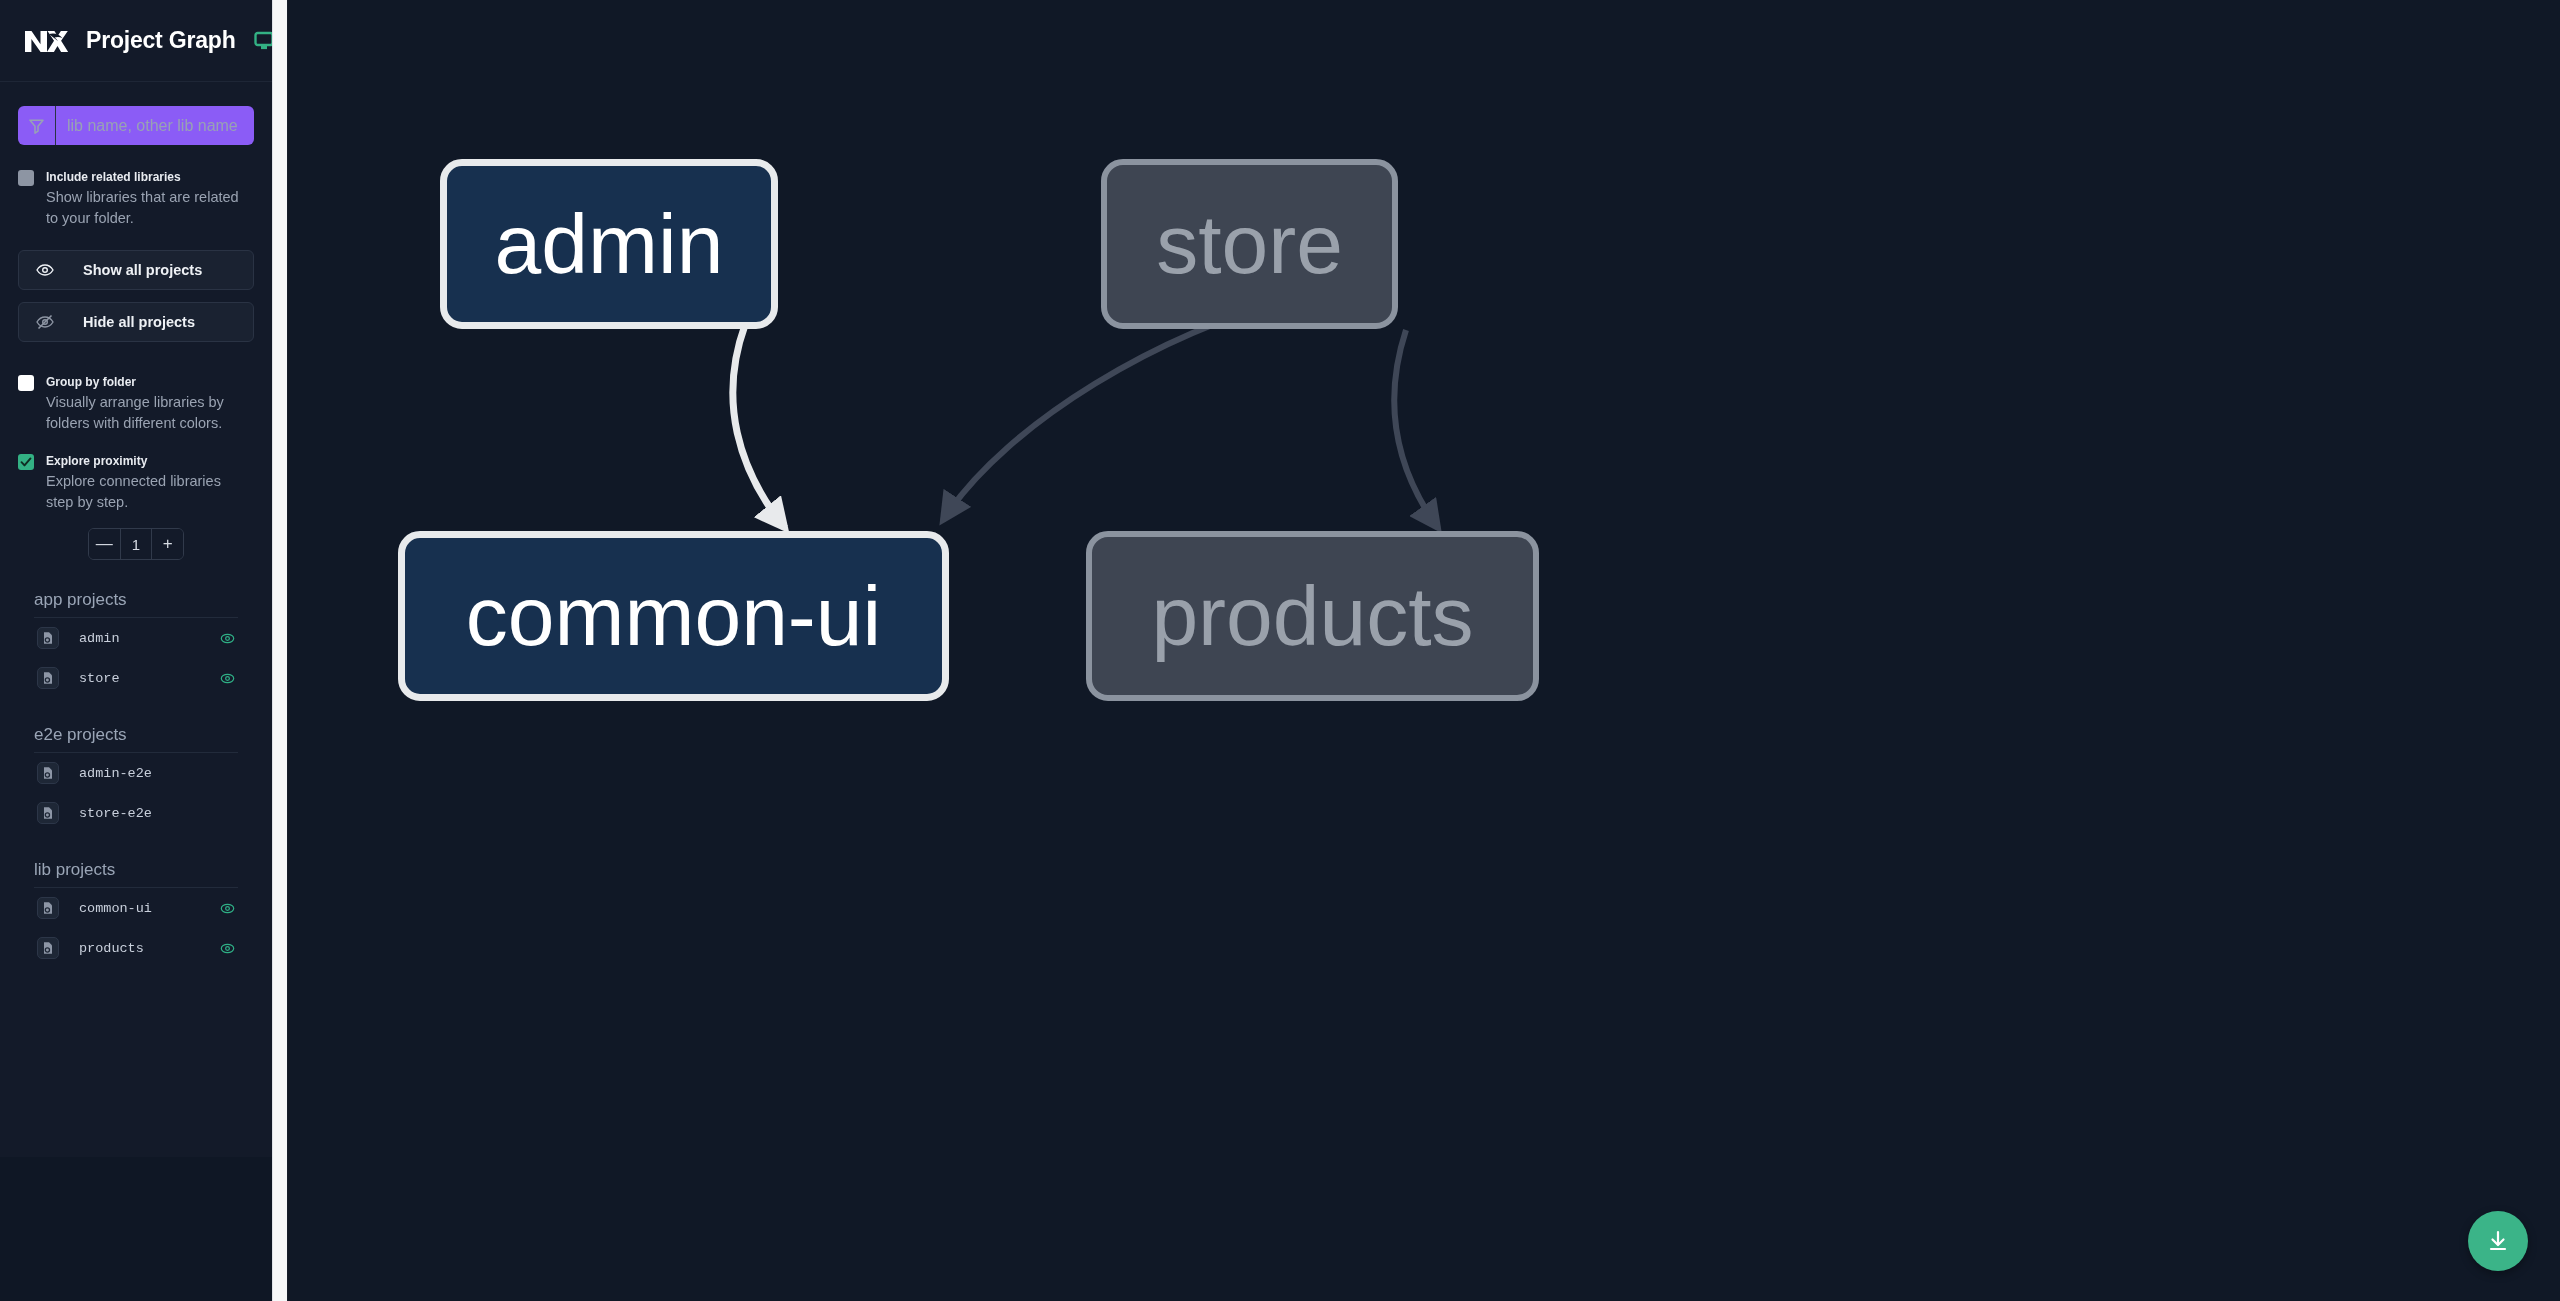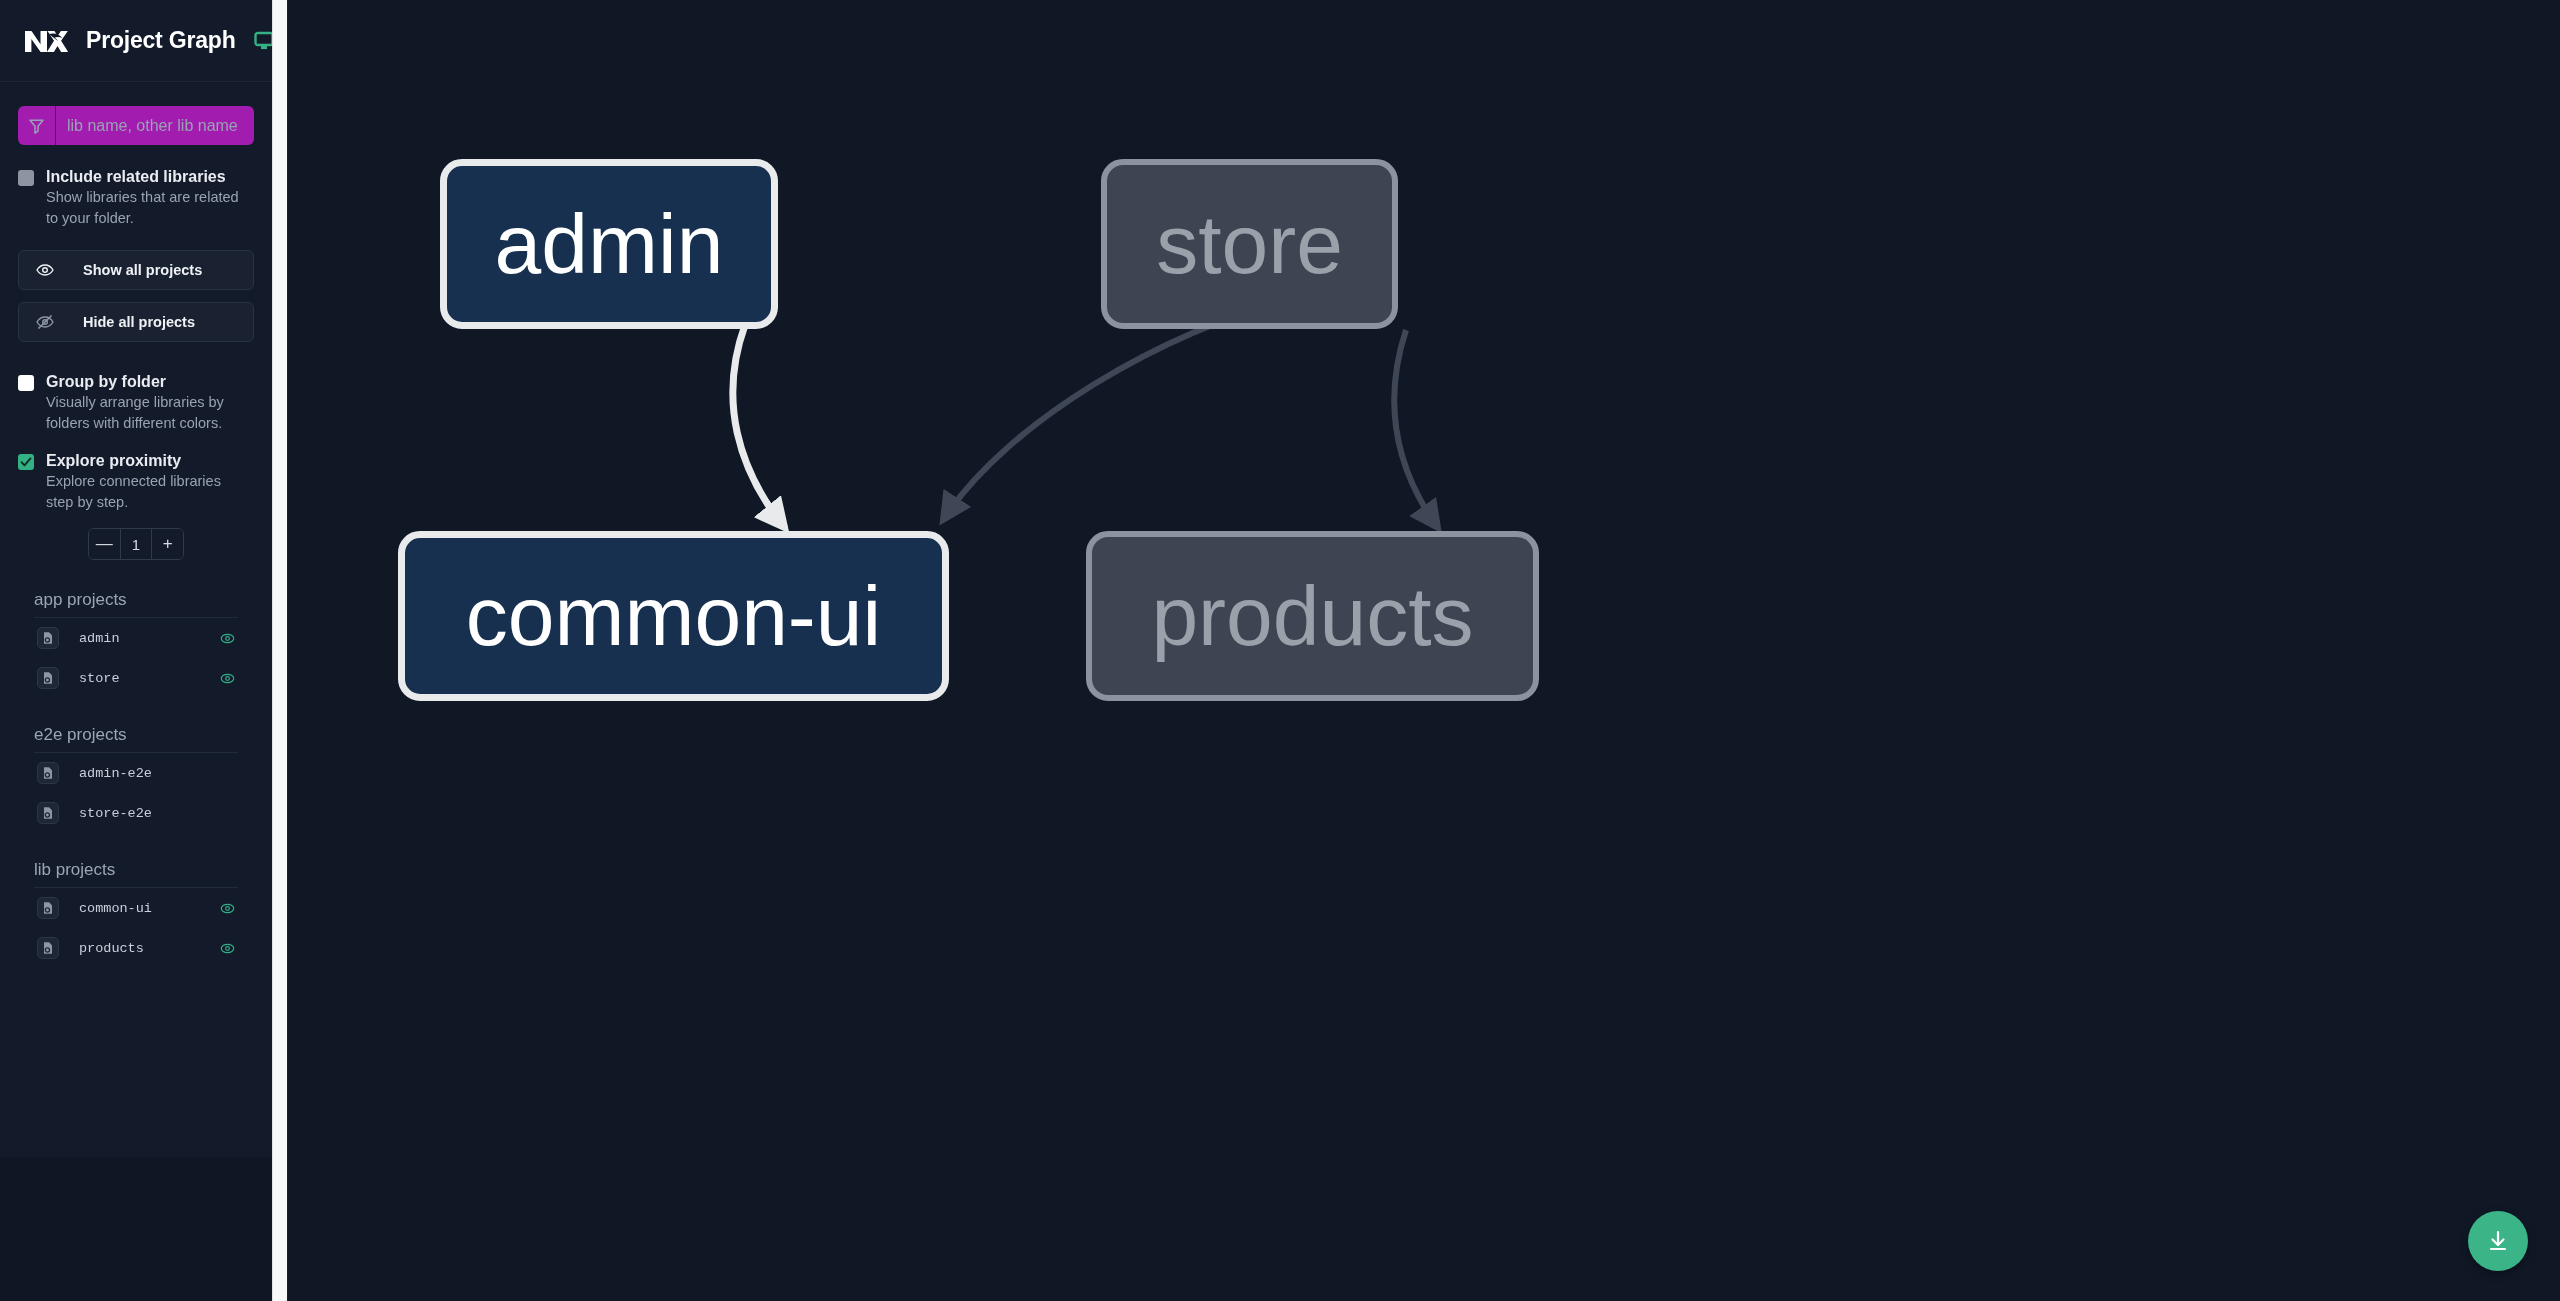--- a/index.html
+++ b/index.html
@@ -35,21 +35,21 @@
   .sb-tagline {
     display: flex; align-items: center; gap: 11px;
     padding: 22px 22px 0 22px;
   }
   .info-icon { width: 16px; height: 16px; flex: 0 0 16px; display:block; }
   .sb-tagline span { color: #c6cbd4; font-size: 15px; }
 
   .search-wrap {
     margin: 24px 18px 0 18px;
     height: 39px;
-    background: #a21caf;
+    background: #8b5cf6;
     border-radius: 6px;
     display: flex; 
     overflow: hidden;
   }
   .search-ico-box {
     width: 38px; height: 39px;
     display: flex; align-items: center; justify-content: center;
     border-right: 1px solid #2a3344;
     flex: 0 0 38px;
   }
@@ -65,21 +65,21 @@
   .chk-row.tight { margin-top: 18px; }
   .chk {
     width: 16px; height: 16px; flex: 0 0 16px;
     border-radius: 3px; margin-top: 3px;
     background: #8d95a3;
   }
   .chk.white { background: #ffffff; }
   .chk.green { background: #33b184; position: relative; }
   .chk.green svg { position: absolute; left: 2px; top: 2px; }
   .chk-text { margin-left: 12px; }
-  .chk-title { color: #e9ecf1; font-size: 16px; font-weight: bold; line-height: 20px; }
+  .chk-title { color: #e9ecf1; font-size: 12px; font-weight: bold; line-height: 20px; }
   .chk-desc  { color: #9aa3b2; font-size: 14.5px; line-height: 20.5px; max-width: 200px;}
 
   .btn {
     margin: 0 18px; height: 40px;
     background: #1a2231;
     border: 1px solid #2a3344;
     border-radius: 6px;
     display: flex; align-items: center;
     padding-left: 17px; gap: 29px;
     color: #eef1f5; font-size: 14.5px; font-weight: bold;

